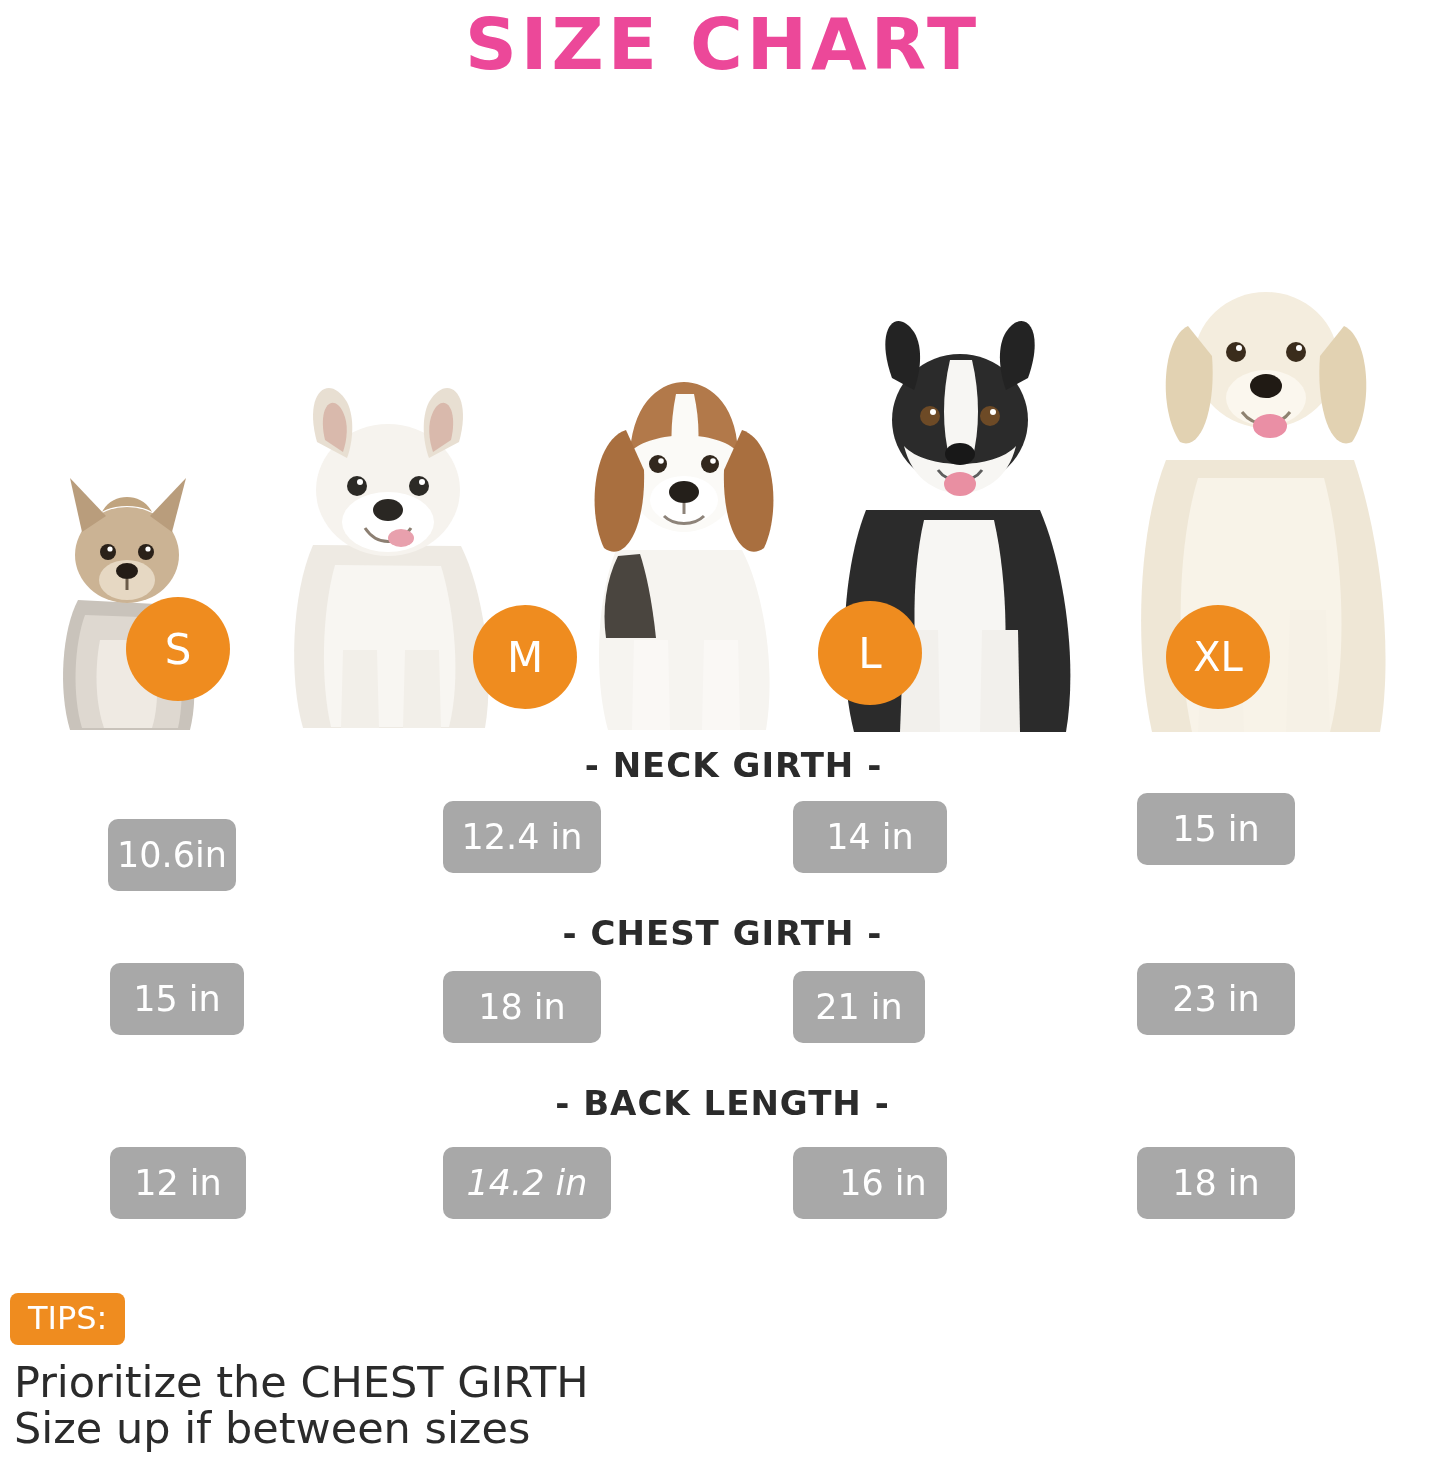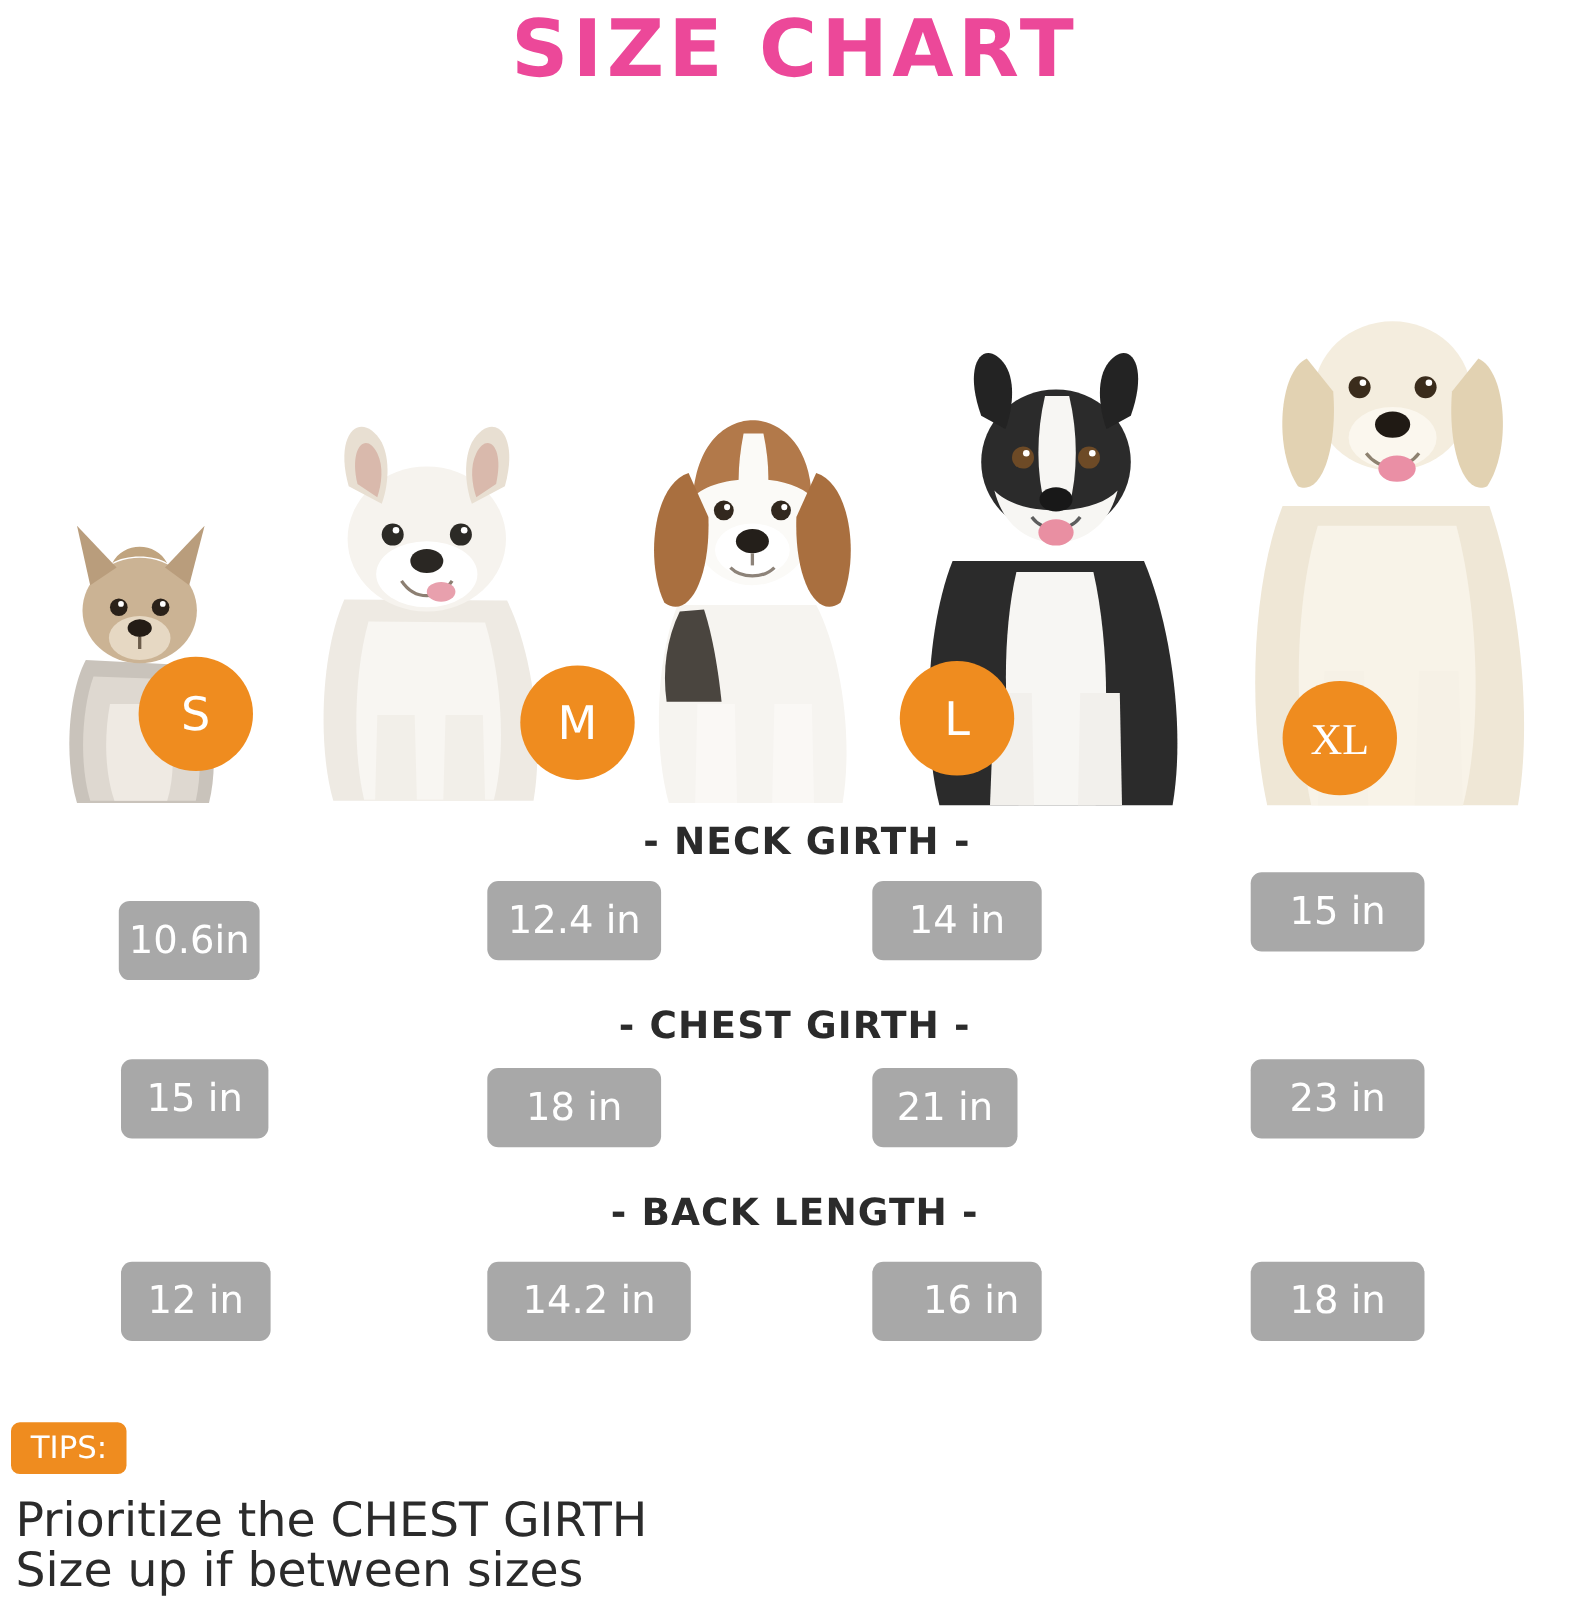--- a/index.html
+++ b/index.html
@@ -91,21 +91,21 @@
   }
 
   
   .tips-badge {
     position: absolute;
     left: 10px;
     top: 1293px;
     background: #ef8c1f;
     color: #ffffff;
     border-radius: 8px;
-    font-size: 28px;
+    font-size: 32px;
     padding: 6px 18px 8px 18px;
     font-family: "DejaVu Sans", sans-serif;
   }
   .tips-line {
     position: absolute;
     left: 14px;
     color: #2b2b2b;
     font-size: 43px;
     font-family: "DejaVu Sans", sans-serif;
   }
@@ -277,37 +277,37 @@
 
 <div class="badge" style="left:126px; top:597px;">
   <span>S</span>
 </div>
 <div class="badge" style="left:473px; top:605px;">
   <span>M</span>
 </div>
 <div class="badge" style="left:818px; top:601px;">
   <span>L</span>
 </div>
-<div class="badge xl" style="left:1166px; top:619px;font-family:Liberation Serif, serif;">
+<div class="badge xl" style="left:1166px; top:605px;">
   <span>XL</span>
 </div>
 
 <div class="section-head" style="top:745px;margin-left:11px;">- NECK GIRTH -</div>
 <div class="pill" style="left:108px;  top:819px; width:128px;">10.6in</div>
 <div class="pill" style="left:443px;  top:801px; width:158px;">12.4 in</div>
 <div class="pill" style="left:793px;  top:801px; width:154px;">14 in</div>
 <div class="pill" style="left:1137px; top:793px; width:158px;">15 in</div>
 
 <div class="section-head" style="top:913px;">- CHEST GIRTH -</div>
 <div class="pill" style="left:110px;  top:963px; width:134px;">15 in</div>
 <div class="pill" style="left:443px;  top:971px; width:158px;">18 in</div>
 <div class="pill" style="left:793px;  top:971px; width:132px;">21 in</div>
 <div class="pill" style="left:1137px; top:963px; width:158px;">23 in</div>
 
 <div class="section-head" style="top:1083px;">- BACK LENGTH -</div>
 <div class="pill" style="left:110px;  top:1147px; width:136px;">12 in</div>
-<div class="pill" style="left:443px;  top:1147px; width:185px;">14.2 in</div>
+<div class="pill" style="left:443px;  top:1147px; width:168px;font-style:italic;">14.2 in</div>
 <div class="pill" style="left:793px;  top:1147px; width:154px;padding-left:44px;">16 in</div>
 <div class="pill" style="left:1137px; top:1147px; width:158px;">18 in</div>
 
 <div class="tips-badge">TIPS:</div>
 <div class="tips-line l1">Prioritize the CHEST GIRTH</div>
 <div class="tips-line l2">Size up if between sizes</div>
 
 </body></html>

